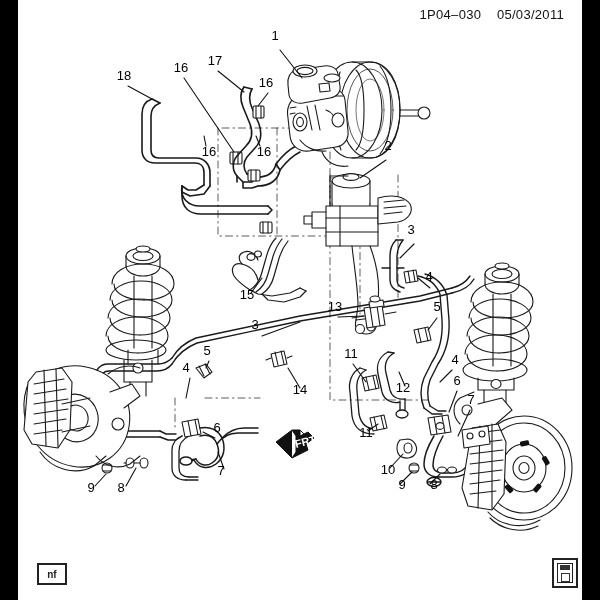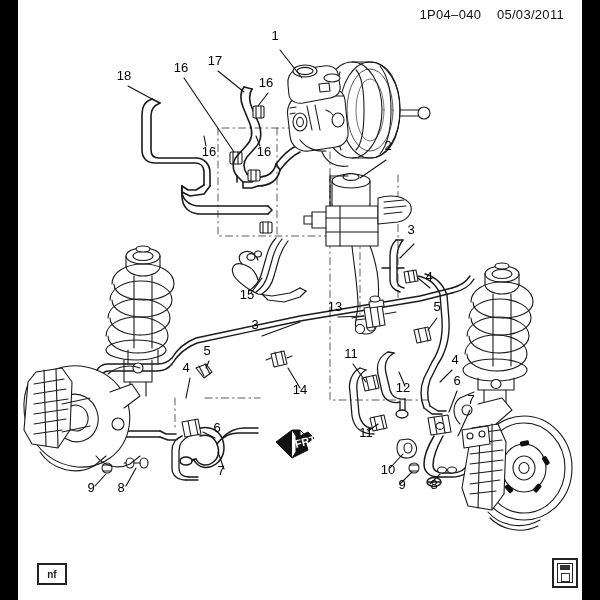--- a/index.html
+++ b/index.html
@@ -28,21 +28,21 @@
 </style>
 </head>
 <body>
 
 <div id="page">
 
   <div class="edgebar left"></div>
   <div class="edgebar right"></div>
 
   <div id="header">
-    <span>1P04–040</span>
+    <span>1P04–030</span>
     &nbsp;&nbsp;
     <span>05/03/2011</span>
   </div>
 
   <svg id="svgwrap" viewBox="0 0 600 600">
     <g fill="none" stroke="#1a1a1a" stroke-width="1.1" stroke-linecap="round" stroke-linejoin="round">
 
       <g stroke="#333" stroke-width="0.8" stroke-dasharray="7 4 1.5 4">
         <path d="M218 128 L218 236 L330 236 L330 128 Z"></path>
         <path d="M277 128 L277 236"></path>

